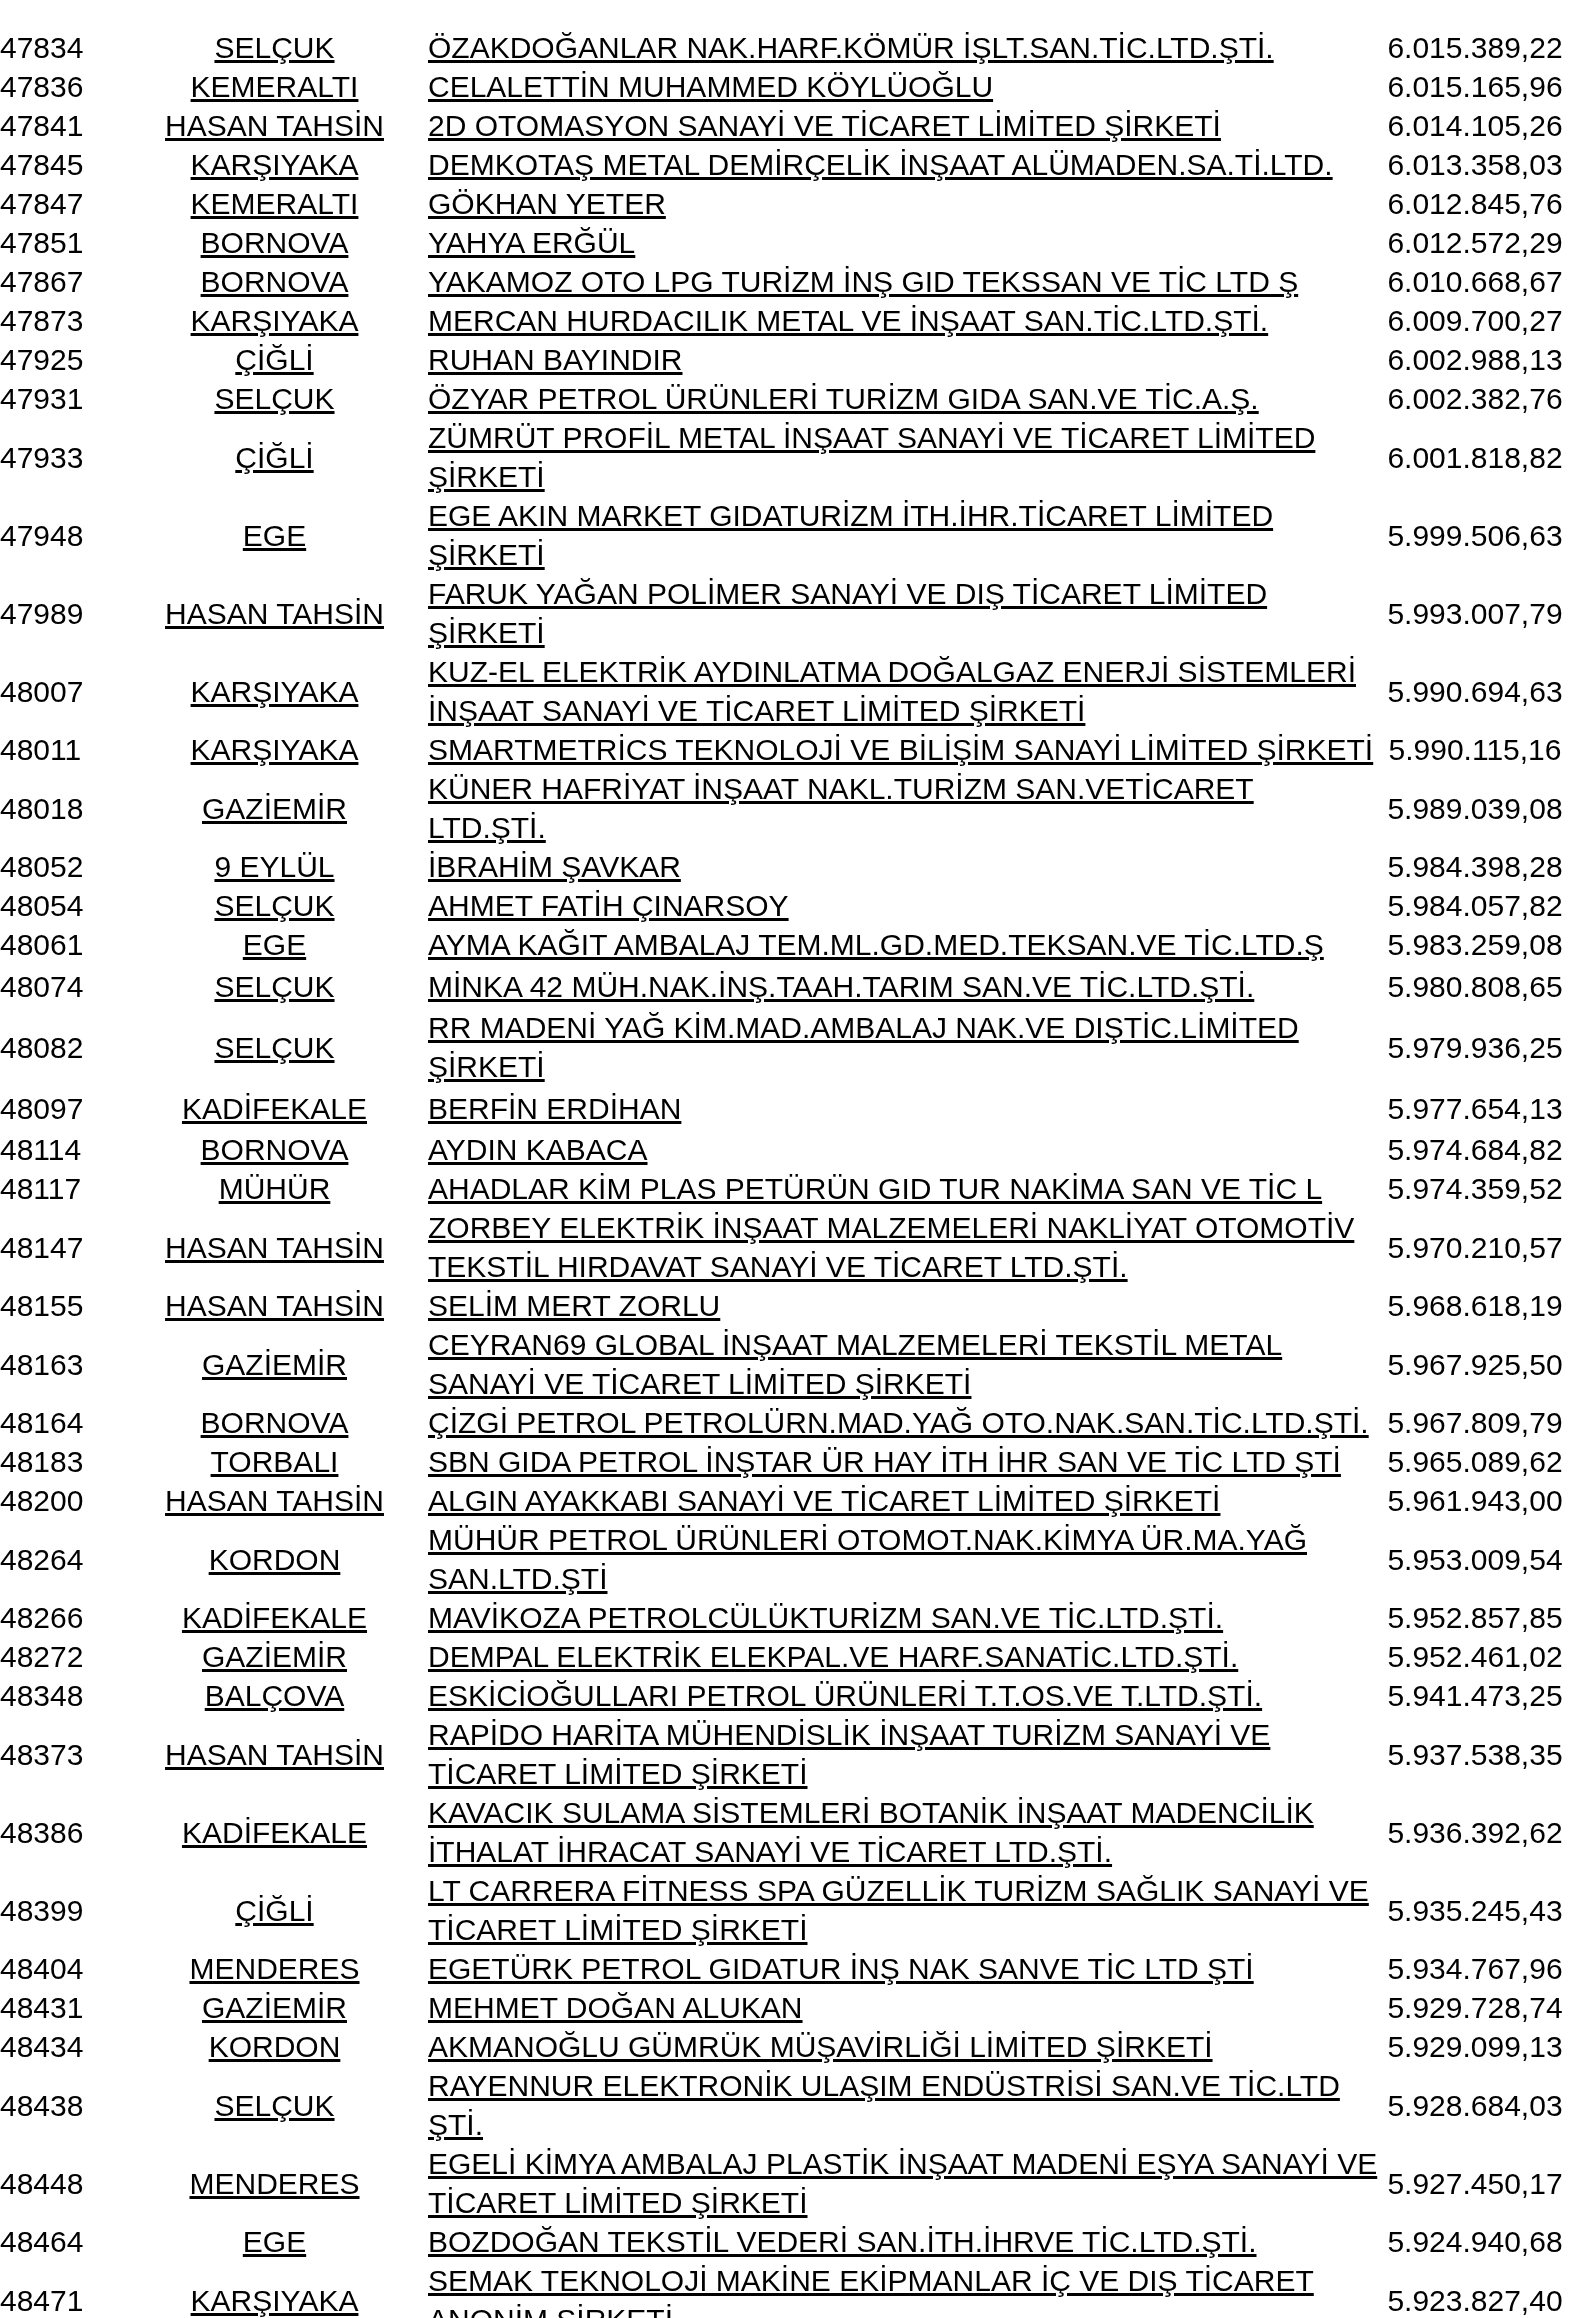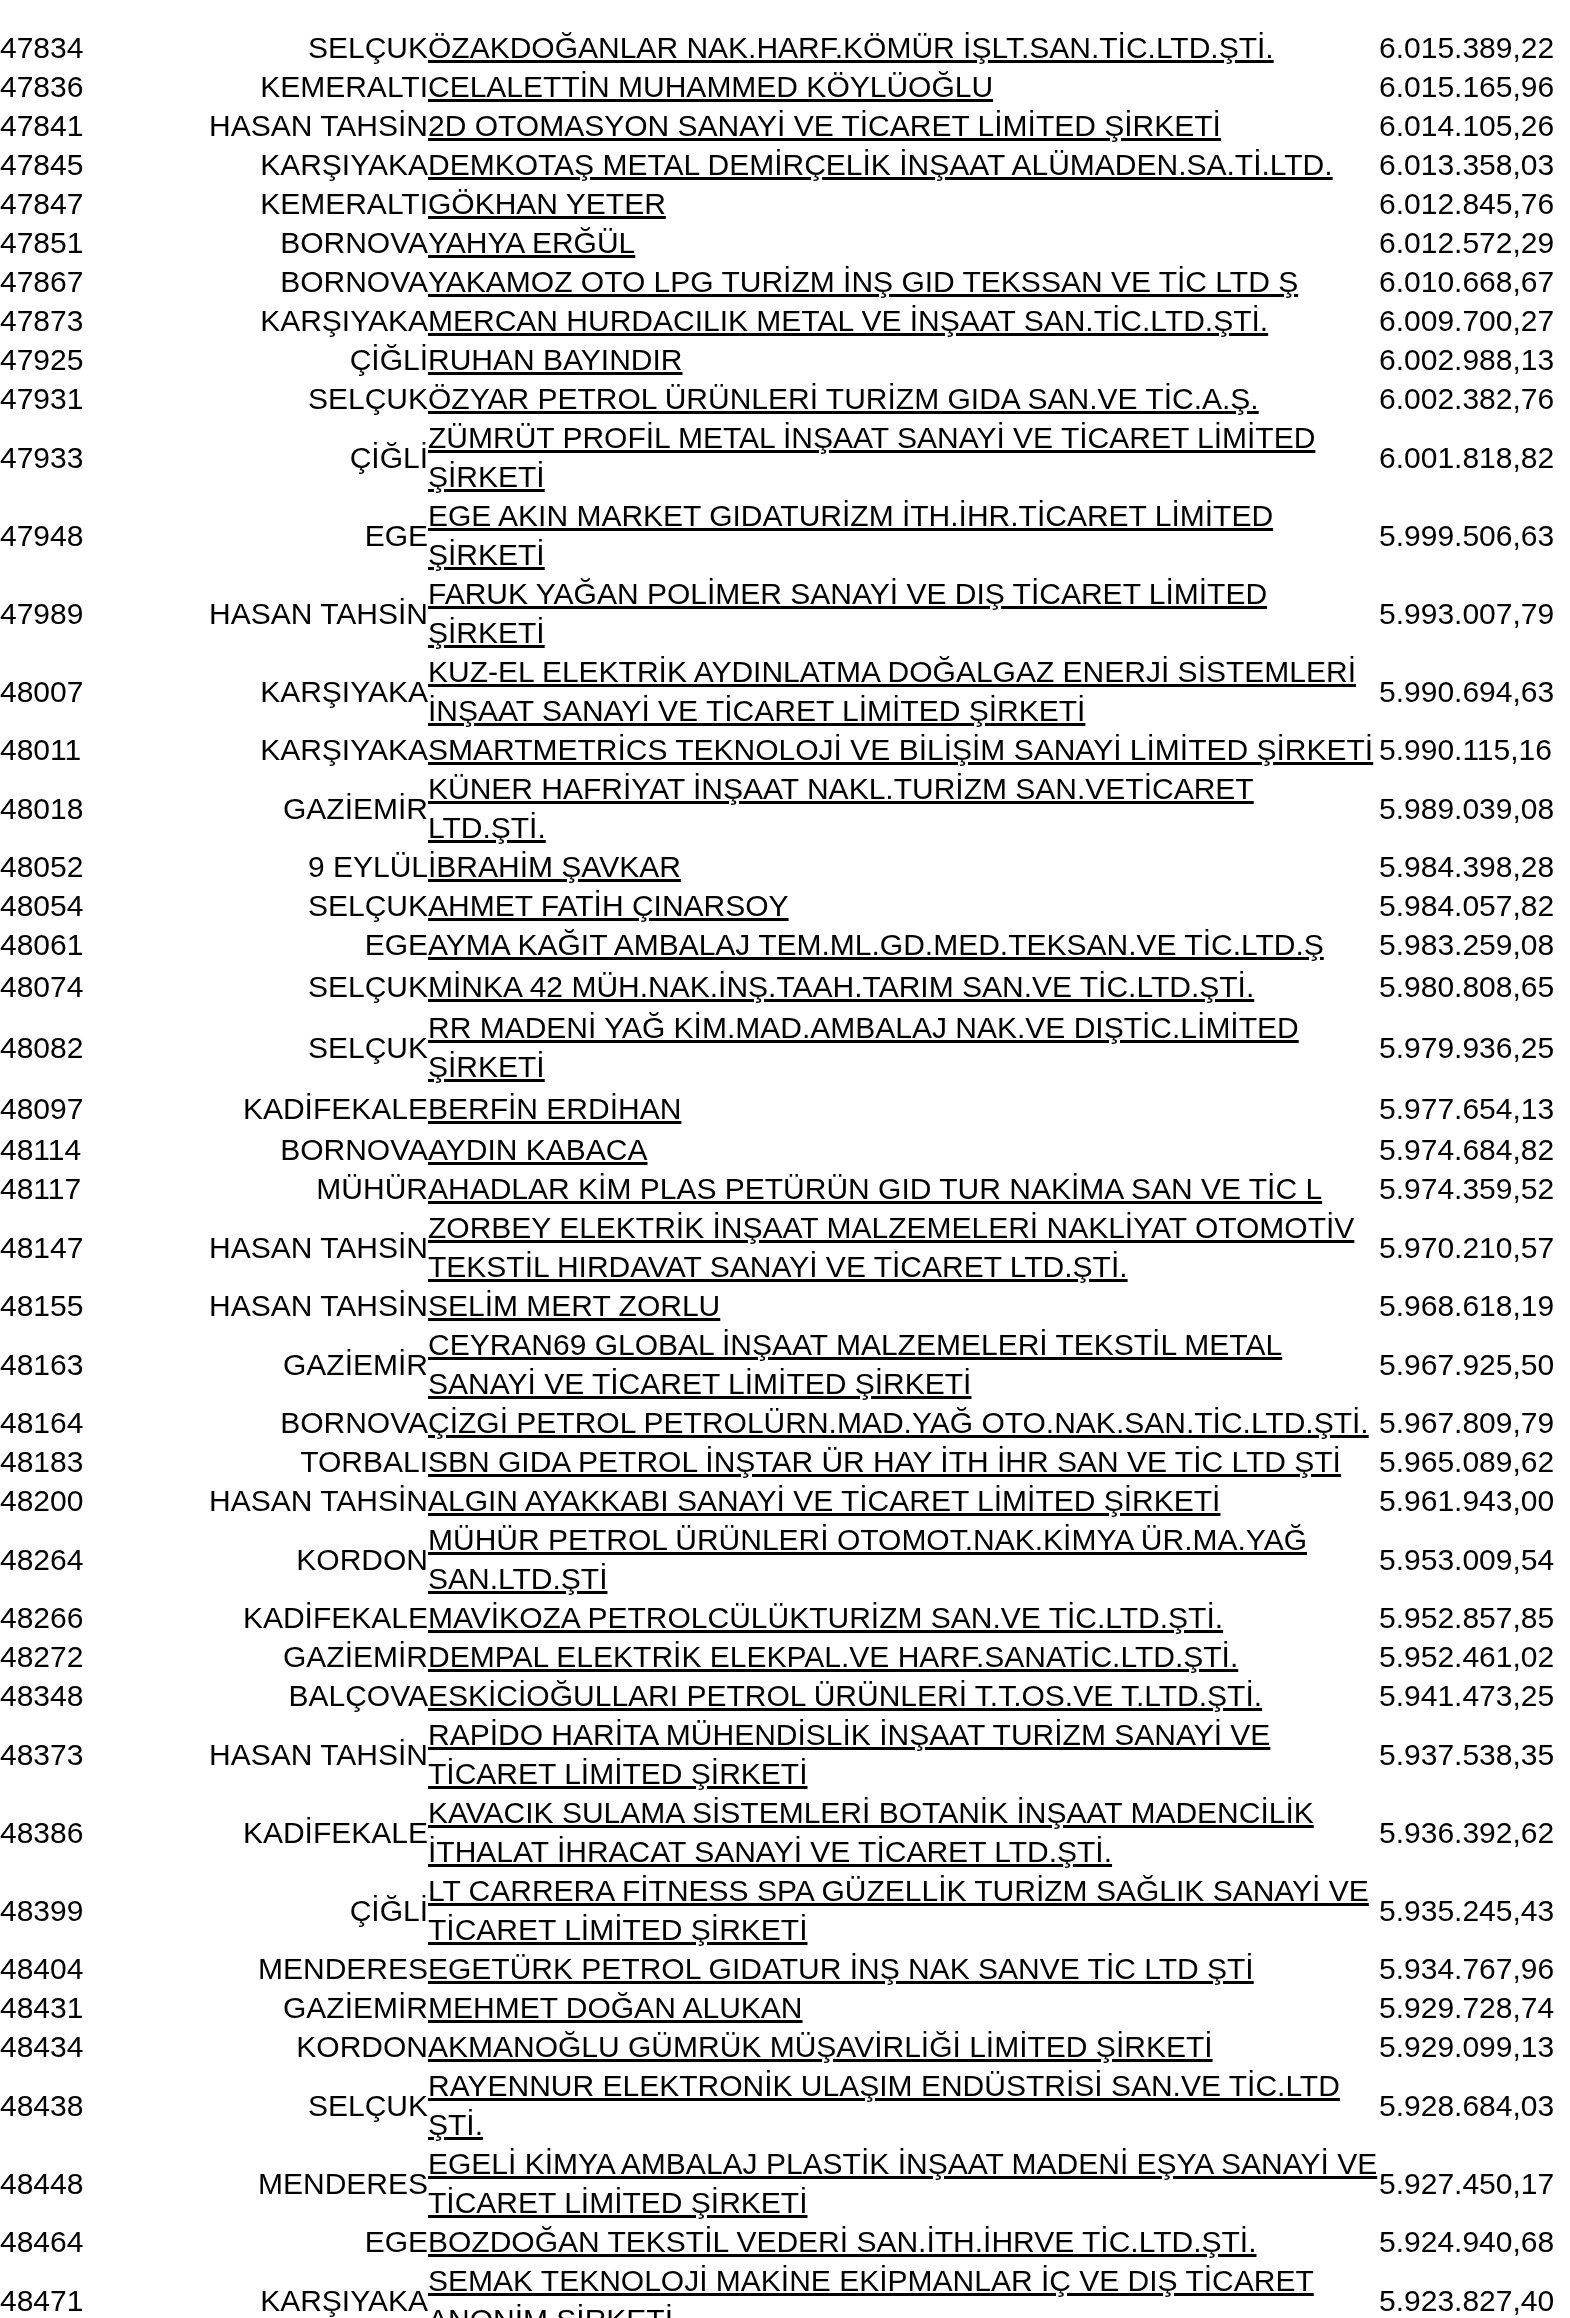--- a/index.html
+++ b/index.html
@@ -46,32 +46,33 @@
 
   td.cell-rank {
     padding-left: 26.5px;
     padding-right: 4.5px;
     text-align: left;
     white-space: nowrap;
   }
   td.cell-office {
     padding-left: 0px;
     padding-right: 6px;
-    text-align: right;
+    text-align: center;
     white-space: nowrap;
+    text-decoration: underline;
   }
   td.cell-name {
     padding-left: 0px;
     padding-right: 10.6px;
     text-align: left;
     text-decoration: underline;
   }
   td.cell-amount {
     padding-right: 18px;
-    text-align: left;
+    text-align: center;
     white-space: nowrap;
   }
 
   
   tr.row-1 td { height: 29.5px; }
   
   tr.row-2 td { height: 59px; }
   
   tr.row-gap td { height: 44px; }
 

